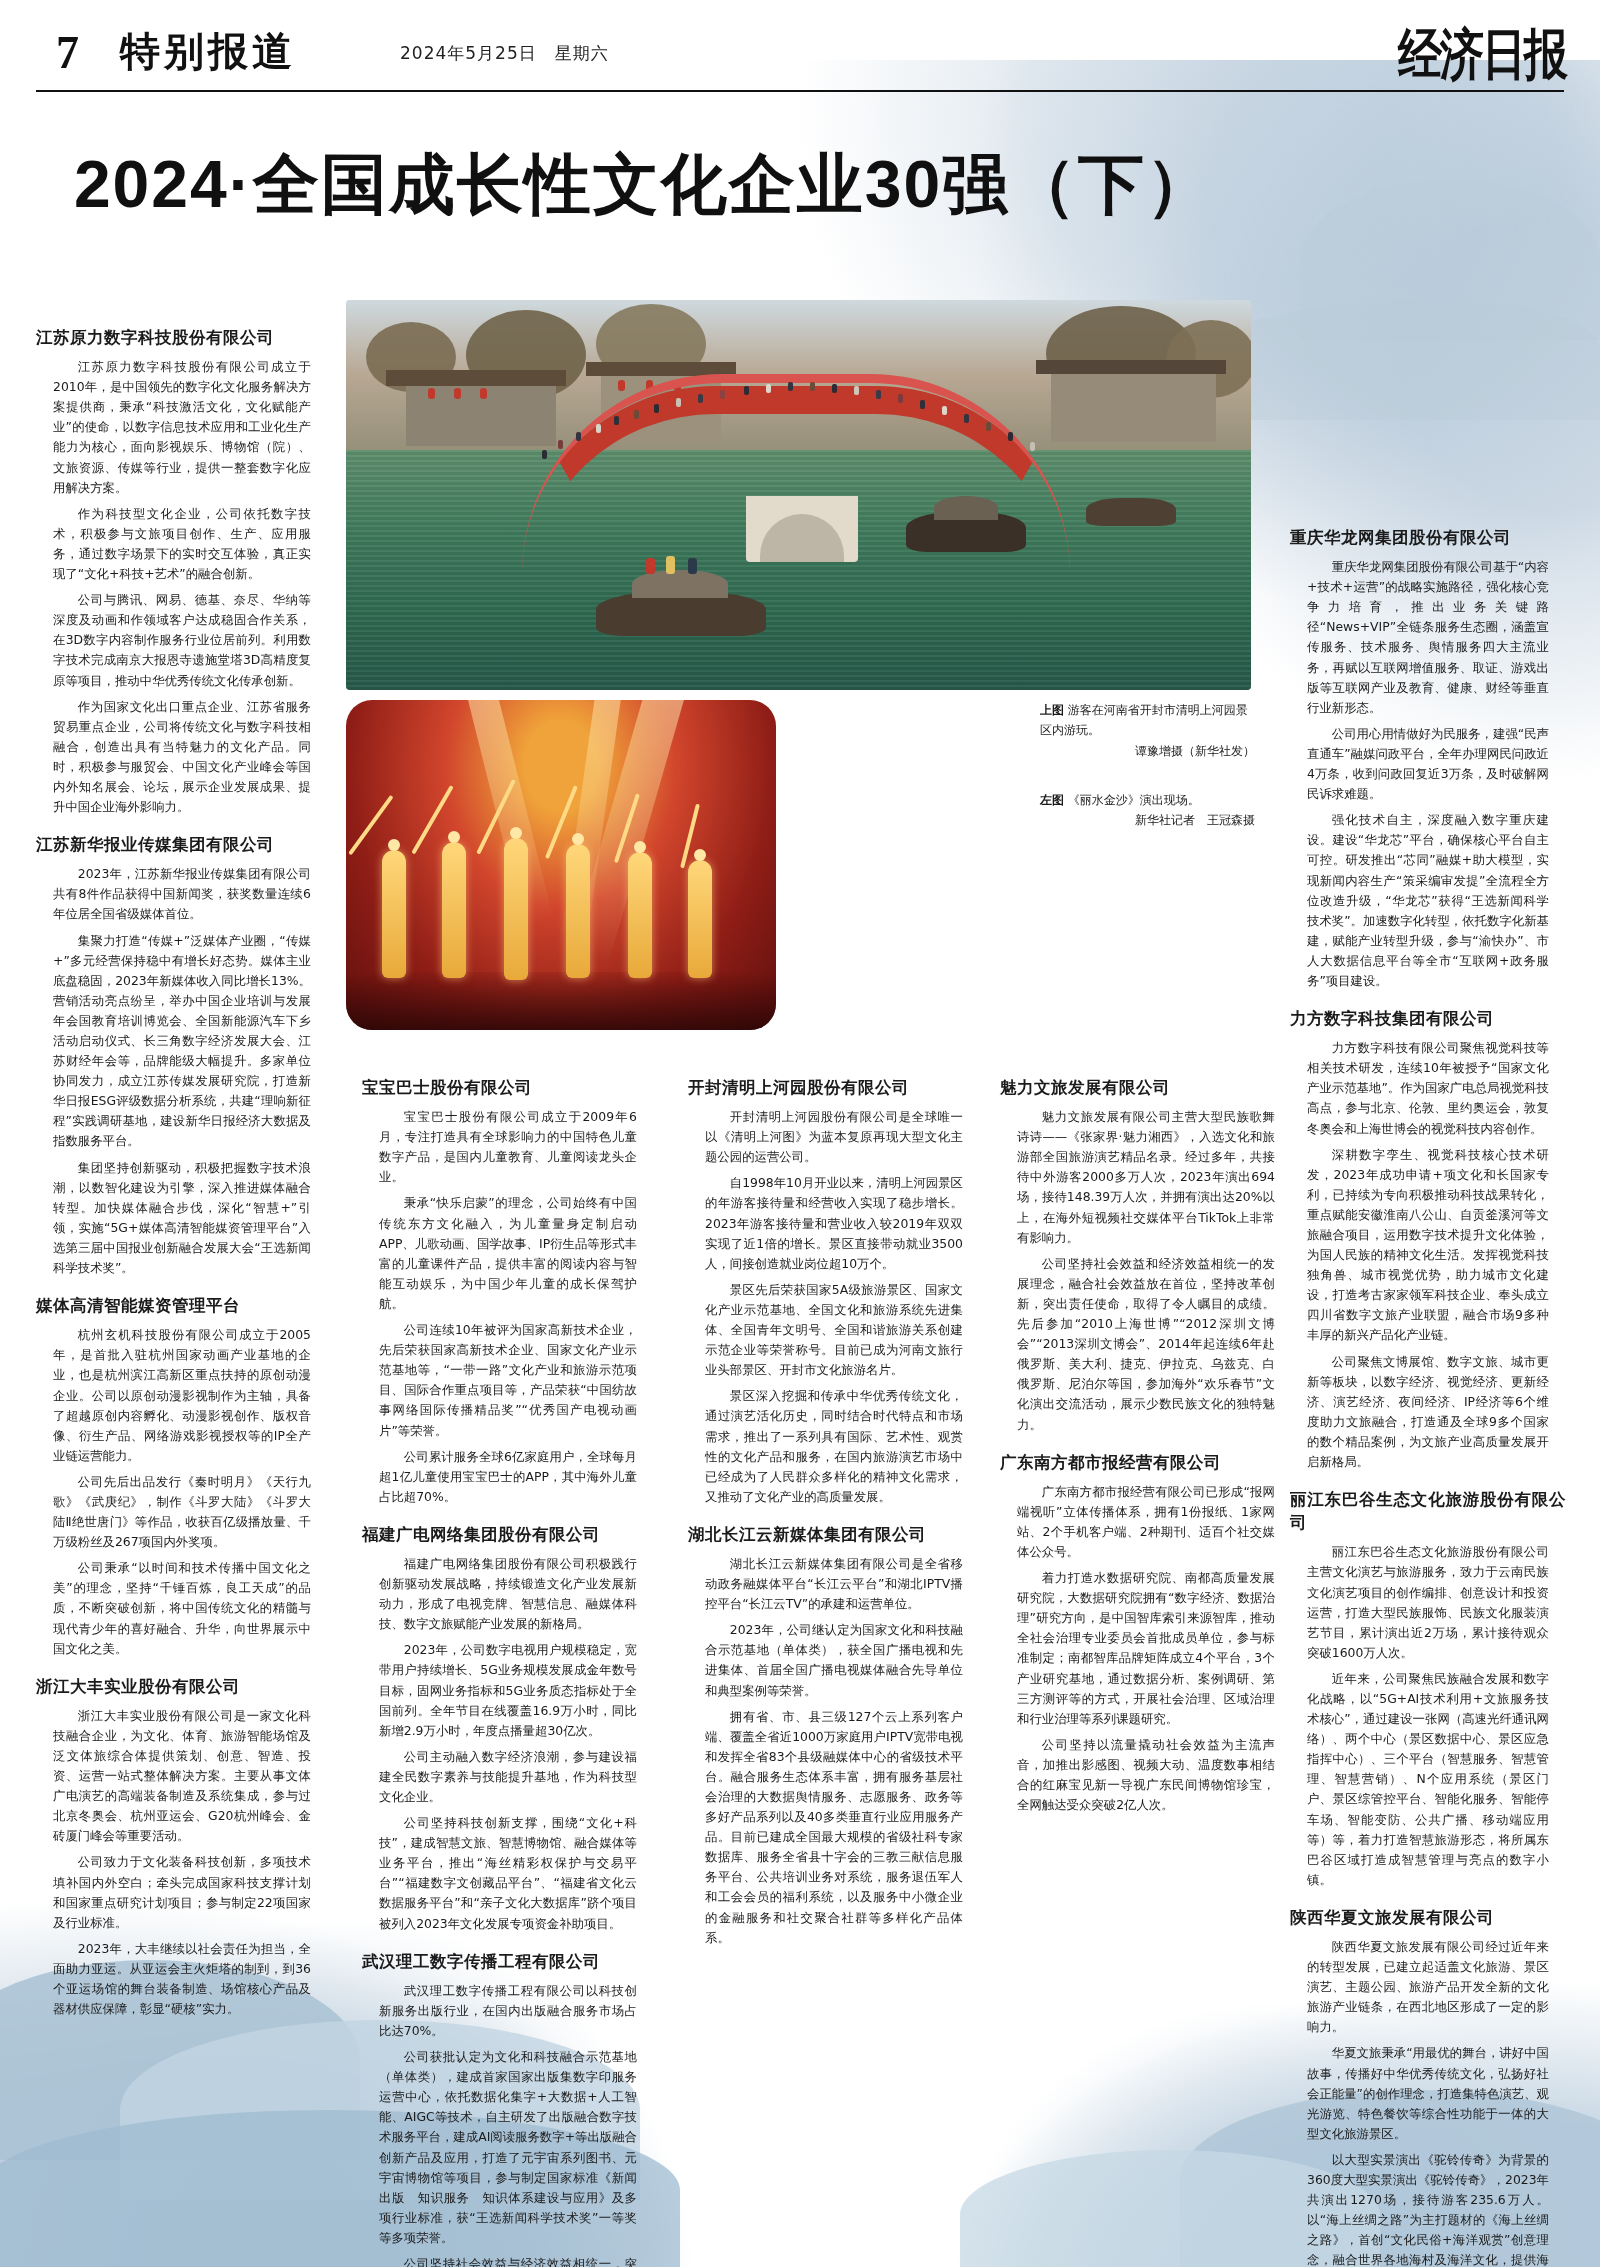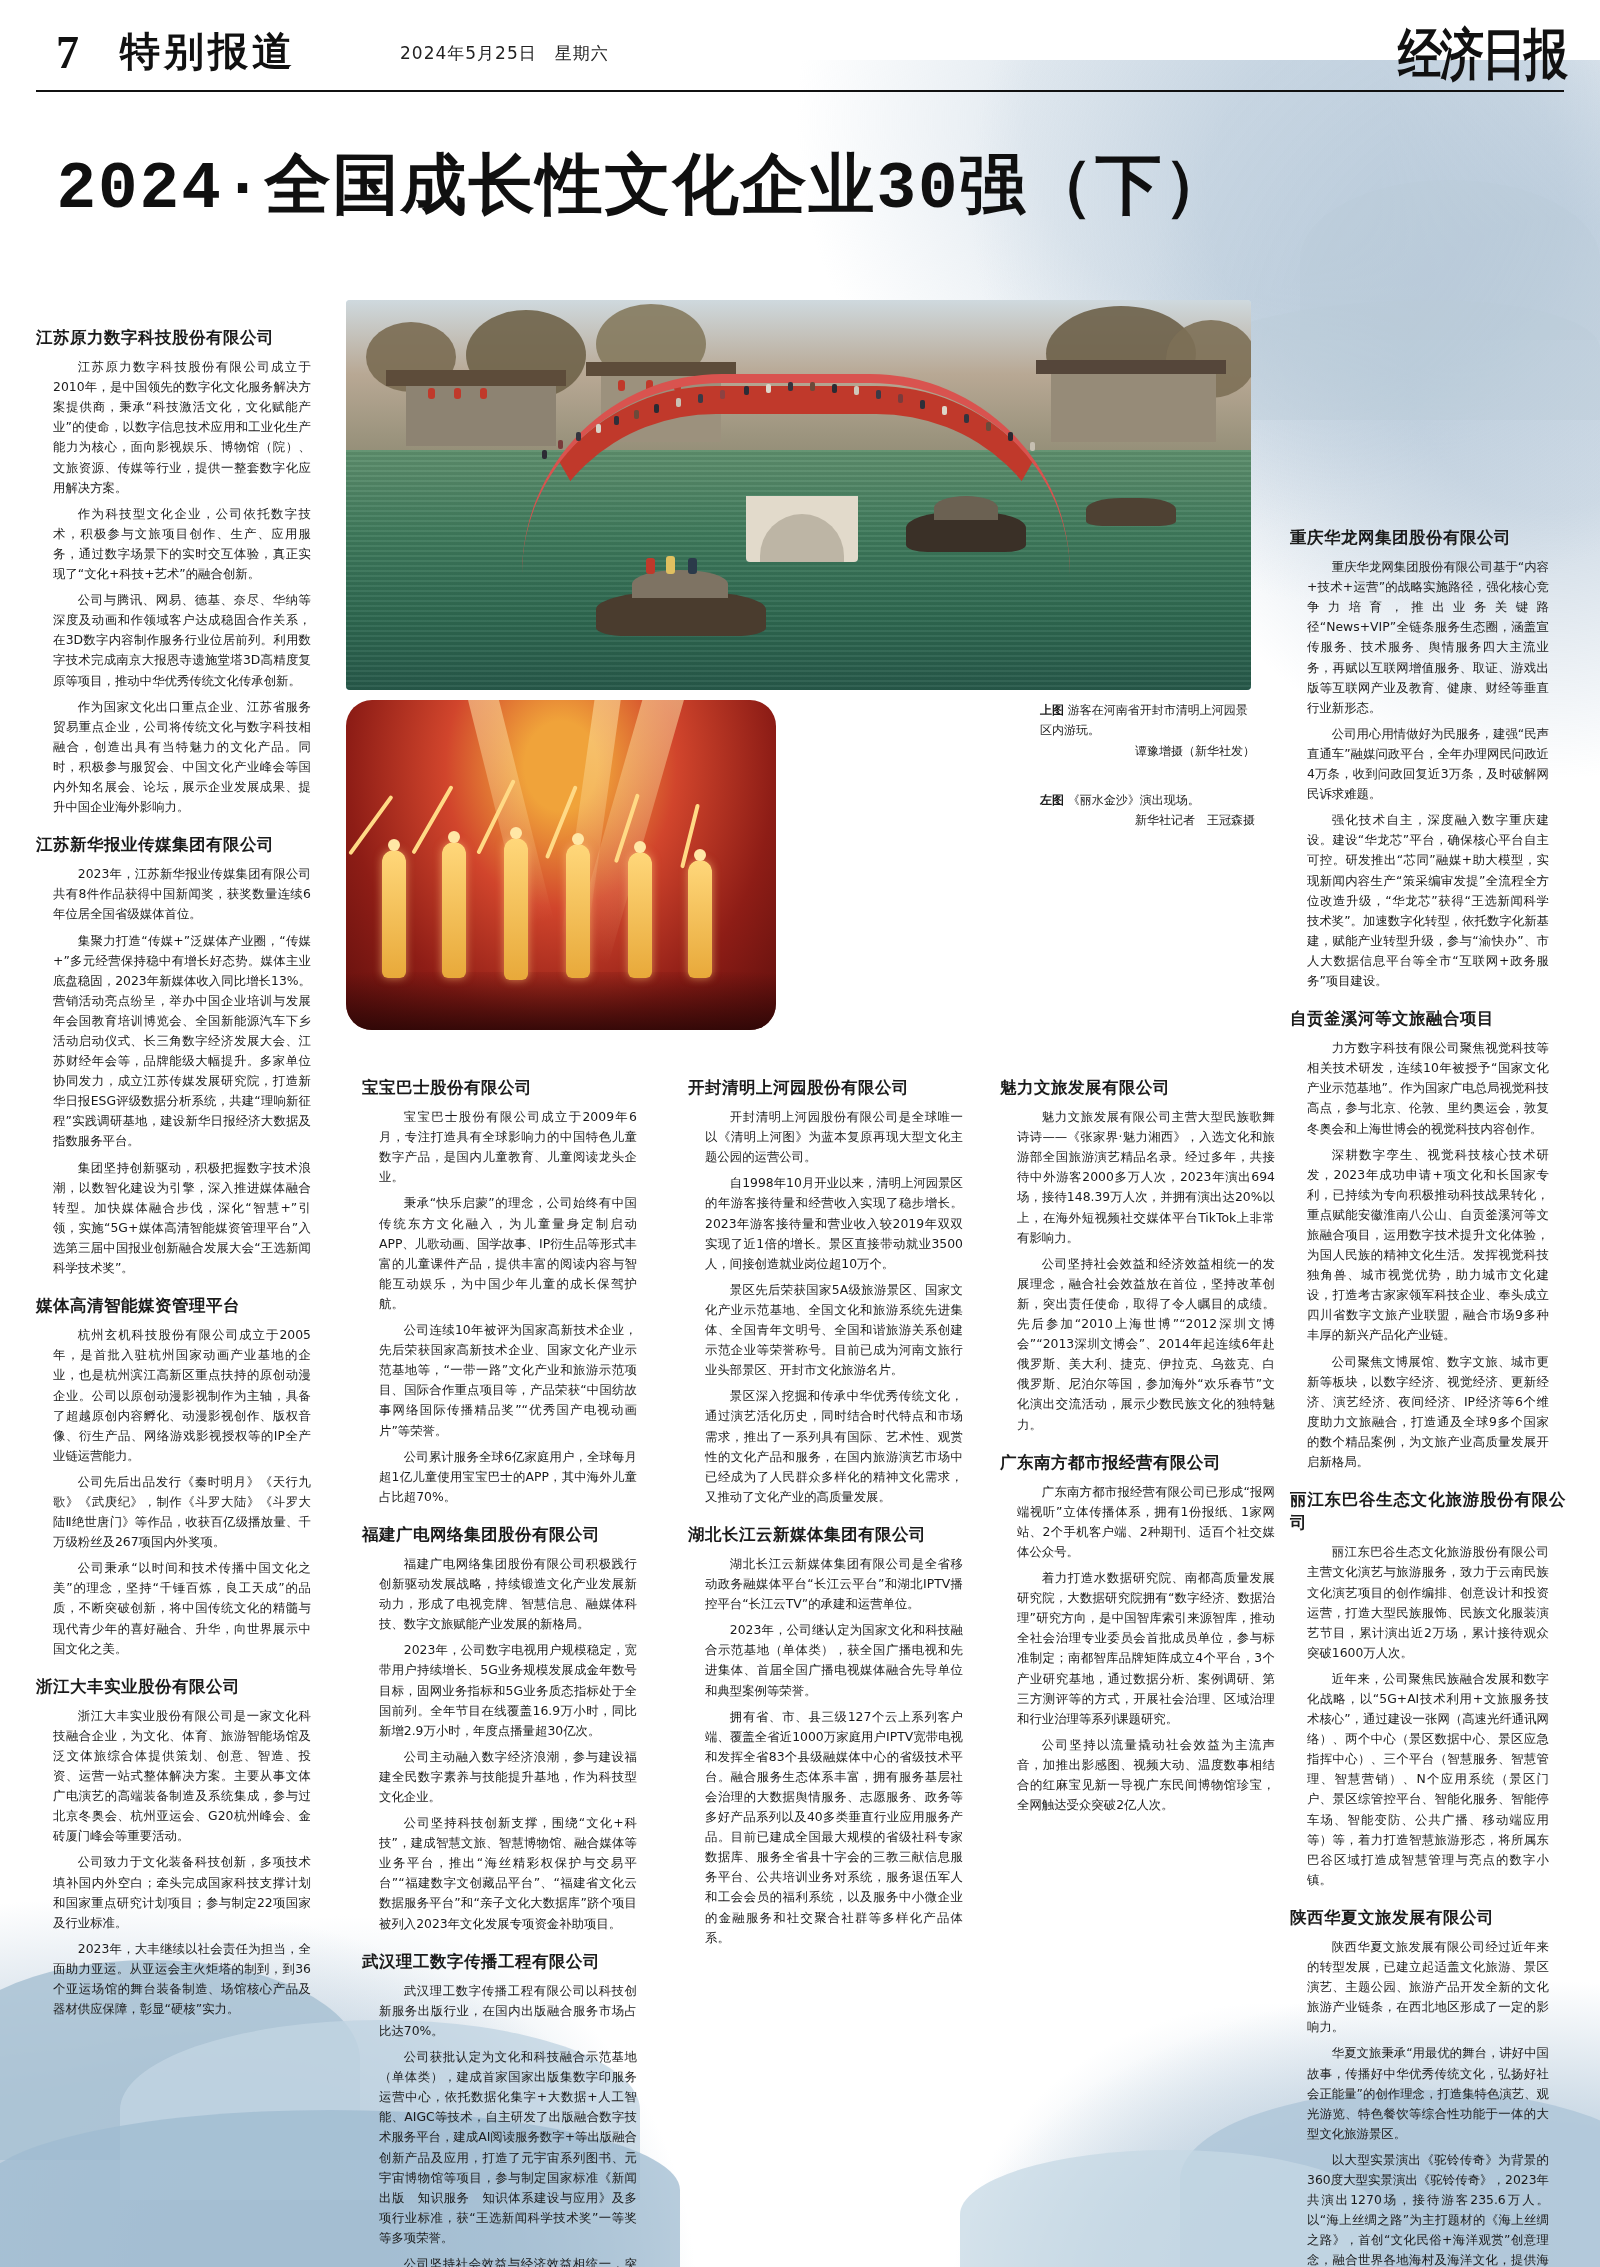--- a/index.html
+++ b/index.html
@@ -32,21 +32,21 @@
      letter-spacing:4px;font-family:"DejaVu Sans",sans-serif;}
   .mast-date{position:absolute;left:400px;top:42px;font-size:17px;color:#222;letter-spacing:1px;}
   .mast-logo{position:absolute;right:34px;top:18px;font-size:44px;font-weight:bold;letter-spacing:-2px;
      font-family:"Liberation Serif","DejaVu Serif",serif;color:#111;
      transform:scaleY(1.25);transform-origin:right top;}
   .mast-rule{position:absolute;left:36px;top:90px;width:1528px;height:2px;background:#111;}
 
   
   .headline{position:absolute;left:0;top:140px;width:1288px;text-align:center;
      font-size:66px;font-weight:bold;letter-spacing:2px;color:#101010;
-     font-family:Liberation Mono, monospace;}
+     font-family:Liberation Sans, sans-serif;}
 
   
   .col{position:absolute;top:310px;width:292px;font-size:12.4px;line-height:1.62;
      text-align:justify;color:#1b1b1b;}
   #col1{left:36px;}
   #col2{left:362px;}
   #col3{left:688px;}
   #col4{left:1000px;}
   #col5{left:1290px;width:276px;}
 
@@ -274,21 +274,21 @@
     <div class="sec-title">广东南方都市报经营有限公司</div>
     <p>广东南方都市报经营有限公司已形成“报网端视听”立体传播体系，拥有1份报纸、1家网站、2个手机客户端、2种期刊、适百个社交媒体公众号。</p>
     <p>着力打造水数据研究院、南都高质量发展研究院，大数据研究院拥有“数字经济、数据治理”研究方向，是中国智库索引来源智库，推动全社会治理专业委员会首批成员单位，参与标准制定；南都智库品牌矩阵成立4个平台，3个产业研究基地，通过数据分析、案例调研、第三方测评等的方式，开展社会治理、区域治理和行业治理等系列课题研究。</p>
     <p>公司坚持以流量撬动社会效益为主流声音，加推出影感图、视频大动、温度数事相结合的红麻宝见新一导视广东民间博物馆珍宝，全网触达受众突破2亿人次。</p>
   </div>
 <div class="col" id="col5" style="top:510px;">
     <div class="sec-title">重庆华龙网集团股份有限公司</div>
     <p>重庆华龙网集团股份有限公司基于“内容+技术+运营”的战略实施路径，强化核心竞争力培育，推出业务关键路径“News+VIP”全链条服务生态圈，涵盖宣传服务、技术服务、舆情服务四大主流业务，再赋以互联网增值服务、取证、游戏出版等互联网产业及教育、健康、财经等垂直行业新形态。</p>
     <p>公司用心用情做好为民服务，建强“民声直通车”融媒问政平台，全年办理网民问政近4万条，收到问政回复近3万条，及时破解网民诉求难题。</p>
     <p>强化技术自主，深度融入数字重庆建设。建设“华龙芯”平台，确保核心平台自主可控。研发推出“芯同”融媒+助大模型，实现新闻内容生产“策采编审发提”全流程全方位改造升级，“华龙芯”获得“王选新闻科学技术奖”。加速数字化转型，依托数字化新基建，赋能产业转型升级，参与“渝快办”、市人大数据信息平台等全市“互联网+政务服务”项目建设。</p>
-    <div class="sec-title">自贡釜溪河等文旅融合项目</div>
+    <div class="sec-title">力方数字科技集团有限公司</div>
     <p>力方数字科技有限公司聚焦视觉科技等相关技术研发，连续10年被授予“国家文化产业示范基地”。作为国家广电总局视觉科技高点，参与北京、伦敦、里约奥运会，敦复冬奥会和上海世博会的视觉科技内容创作。</p>
     <p>深耕数字孪生、视觉科技核心技术研发，2023年成功申请+项文化和长国家专利，已持续为专向积极推动科技战果转化，重点赋能安徽淮南八公山、自贡釜溪河等文旅融合项目，运用数字技术提升文化体验，为国人民族的精神文化生活。发挥视觉科技独角兽、城市视觉优势，助力城市文化建设，打造考古家家领军科技企业、奉头成立四川省数字文旅产业联盟，融合市场9多种丰厚的新兴产品化产业链。</p>
     <p>公司聚焦文博展馆、数字文旅、城市更新等板块，以数字经济、视觉经济、更新经济、演艺经济、夜间经济、IP经济等6个维度助力文旅融合，打造通及全球9多个国家的数个精品案例，为文旅产业高质量发展开启新格局。</p>
     <div class="sec-title">丽江东巴谷生态文化旅游股份有限公司</div>
     <p>丽江东巴谷生态文化旅游股份有限公司主营文化演艺与旅游服务，致力于云南民族文化演艺项目的创作编排、创意设计和投资运营，打造大型民族服饰、民族文化服装演艺节目，累计演出近2万场，累计接待观众突破1600万人次。</p>
     <p>近年来，公司聚焦民族融合发展和数字化战略，以“5G+AI技术利用+文旅服务技术核心”，通过建设一张网（高速光纤通讯网络）、两个中心（景区数据中心、景区应急指挥中心）、三个平台（智慧服务、智慧管理、智慧营销）、N个应用系统（景区门户、景区综管控平台、智能化服务、智能停车场、智能变防、公共广播、移动端应用等）等，着力打造智慧旅游形态，将所属东巴谷区域打造成智慧管理与亮点的数字小镇。</p>
     <div class="sec-title">陕西华夏文旅发展有限公司</div>
     <p>陕西华夏文旅发展有限公司经过近年来的转型发展，已建立起适盖文化旅游、景区演艺、主题公园、旅游产品开发全新的文化旅游产业链条，在西北地区形成了一定的影响力。</p>
     <p>华夏文旅秉承“用最优的舞台，讲好中国故事，传播好中华优秀传统文化，弘扬好社会正能量”的创作理念，打造集特色演艺、观光游览、特色餐饮等综合性功能于一体的大型文化旅游景区。</p>
     <p>以大型实景演出《驼铃传奇》为背景的360度大型实景演出《驼铃传奇》，2023年共演出1270场，接待游客235.6万人。以“海上丝绸之路”为主打题材的《海上丝绸之路》，首创“文化民俗+海洋观赏”创意理念，融合世界各地海村及海洋文化，提供海洋旅客观览旅游、观景、表演、游乐等丰富产品。2023年开展科普教育活动，累计接待参观人次3.2万人次，辐射带动近20万人次、辐射带动近20万人次、辐射带动近20万人次，辐射带动近20万人次。</p>

